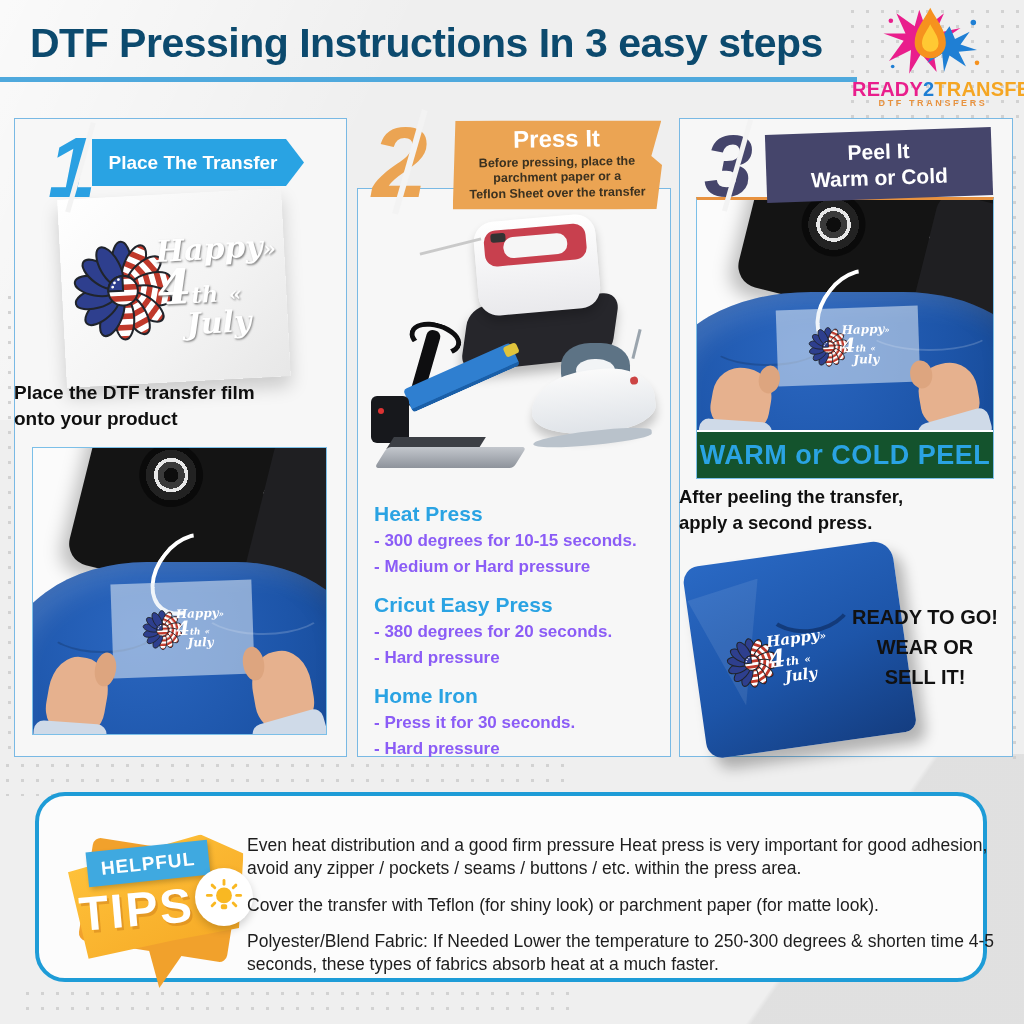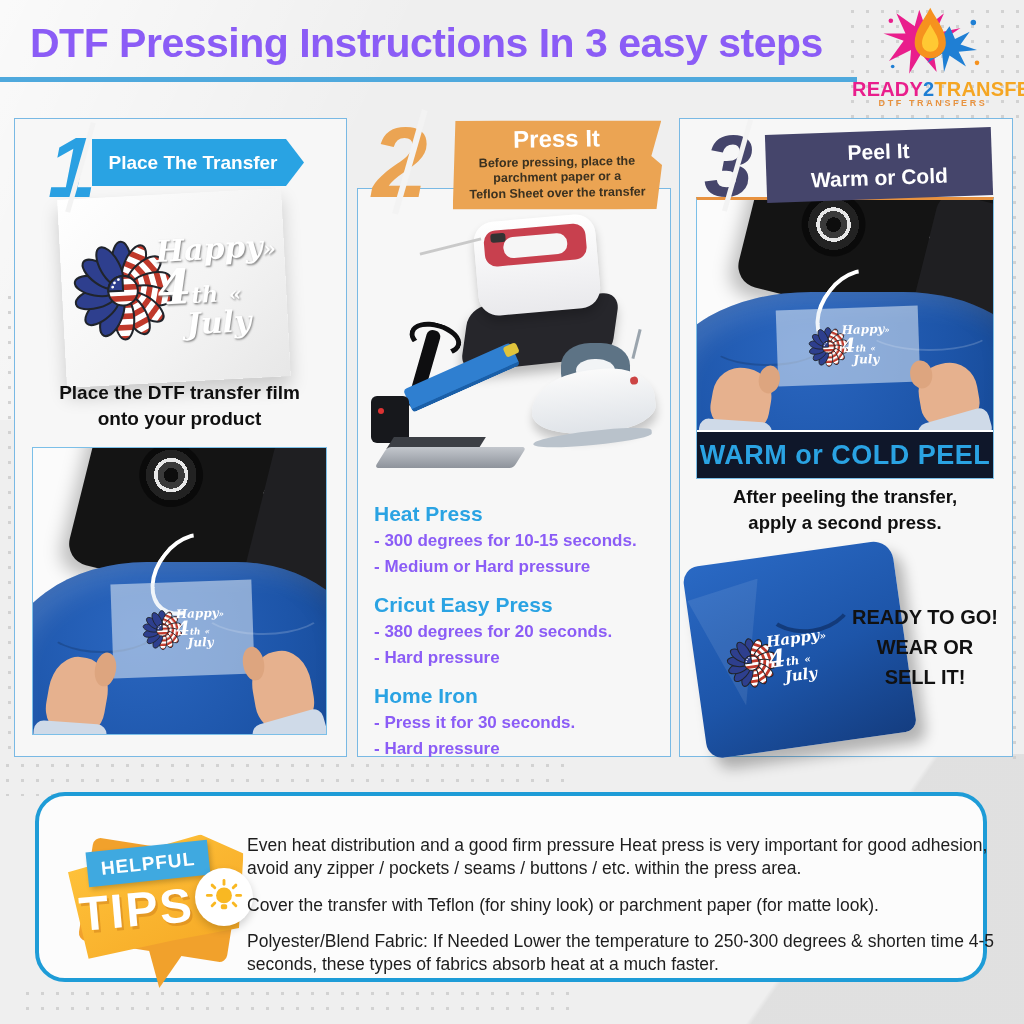--- a/index.html
+++ b/index.html
@@ -13,21 +13,21 @@
     background:linear-gradient(125deg,rgba(255,255,255,0) 55%,rgba(190,190,190,.30) 56%);}
   .dots{position:absolute;background-image:radial-gradient(circle,#cdcdcd 1.7px,transparent 2px);
     background-size:15px 15px;opacity:.85;}
   #dots-tr{left:845px;top:4px;width:176px;height:116px;}
   #dots-r{left:1007px;top:150px;width:16px;height:620px;}
   #dots-l{left:2px;top:290px;width:10px;height:460px;}
   #dots-strip{left:0;top:758px;width:575px;height:38px;}
   #dots-b{left:20px;top:986px;width:560px;height:36px;}
 
   
-  .title{position:absolute;left:30px;top:20px;font-size:41px;font-weight:800;color:#8b5cf6;letter-spacing:-.5px;}
+  .title{position:absolute;left:30px;top:20px;font-size:41px;font-weight:800;color:#0c4a6e;letter-spacing:-.5px;}
   .underline{position:absolute;left:0;top:77px;width:857px;height:5px;background:#4fa9dd;}
   .logo{position:absolute;left:852px;top:2px;width:162px;height:114px;text-align:center;}
   .logo-splash{position:absolute;left:26px;top:0px;width:110px;height:74px;}
   .brand{position:absolute;left:0;top:76px;width:162px;font-size:20px;font-weight:800;letter-spacing:.2px;}
   .brand .b-ready{color:#e91e8c;} .brand .b-two{color:#1f7fd4;} .brand .b-transfer{color:#f5a623;}
   .tagline{position:absolute;left:0;top:96px;width:162px;font-size:9px;font-weight:700;letter-spacing:2.6px;color:#e8923f;}
 
   
   .panel{position:absolute;background:#f7f7f7;border:1.5px solid #79b9e4;}
   #panel1{left:14px;top:118px;width:331px;height:637px;}
@@ -50,21 +50,21 @@
   .banner2-title{color:#fff;font-size:24px;font-weight:800;line-height:1.15;}
   .banner2-sub{color:#3b3120;font-size:12.5px;font-weight:700;line-height:1.25;margin-top:2px;}
   .banner3{position:absolute;left:766px;top:131px;width:226px;height:68px;background:#45456b;z-index:5;
     transform:rotate(-2deg);display:flex;flex-direction:column;align-items:center;justify-content:center;
     color:#fff;font-size:21px;font-weight:800;line-height:1.25;}
 
   
   .film{position:absolute;left:48px;top:76px;width:224px;height:188px;transform:rotate(-3deg);
     background:linear-gradient(135deg,#ffffff 0%,#f3f3f3 60%,#e7e7e7 100%);
     box-shadow:0 10px 18px rgba(0,0,0,.18);display:flex;align-items:center;justify-content:center;}
-  .caption{position:absolute;width:100%;text-align:center;font-weight:800;color:#0f0f0f;}
+  .caption{position:absolute;width:100%;text-align:left;font-weight:800;color:#0f0f0f;}
   #cap1{top:262px;font-size:19px;line-height:1.35;}
   .photo-frame{position:absolute;border:1.5px solid #7bbfe8;background:#fff;overflow:hidden;}
   #photo1{left:18px;top:329px;width:293px;height:286px;}
 
   
   .press-photo{position:absolute;inset:0;background:#f2f2f3;overflow:hidden;}
   .pp-table{position:absolute;left:-2%;top:-2%;width:60%;height:110%;background:#fbfbfb;
     clip-path:polygon(0 0,70% 0,18% 100%,0 100%);}
   .pp-machine{position:absolute;right:-14%;top:-22%;width:96%;height:74%;background:#141414;
     border-radius:22px;transform:rotate(14deg);box-shadow:-6px 10px 18px rgba(0,0,0,.25);}
@@ -135,21 +135,21 @@
     border-radius:50% 40% 40% 50%;transform:rotate(-6deg);}
   .ir-ant{position:absolute;right:18%;top:-8%;width:3px;height:26%;background:#9aa4ad;transform:rotate(14deg);}
 
   .s2-text{position:absolute;left:17px;top:300px;width:280px;}
   .s2-head{color:#2aa3e3;font-size:21px;font-weight:800;margin-top:14px;}
   .s2-line{color:#8b5cf6;font-size:17px;font-weight:700;line-height:1.32;margin-top:4px;}
 
   
   #photo3{left:17px;top:79px;width:296px;height:278px;border-top:3px solid #e8923f;}
   #photo3 .press-photo{height:230px;}
-  .peel-strip{position:absolute;left:0;bottom:0;width:100%;height:46px;background:#0f172a;
+  .peel-strip{position:absolute;left:0;bottom:0;width:100%;height:46px;background:#14532d;
     display:flex;align-items:center;justify-content:center;color:#2aa3e3;font-size:27px;font-weight:800;letter-spacing:.5px;}
   #cap3{top:366px;font-size:18.5px;line-height:1.4;}
   .folded-shirt{position:absolute;left:8px;top:422px;width:242px;height:214px;}
   .fs-body{position:absolute;inset:6% 10% 4% 3%;background:linear-gradient(160deg,#2a69c4,#1d55a9 55%,#143d80);
     border-radius:16px 20px 12px 16px;transform:rotate(-8deg);box-shadow:8px 12px 14px rgba(0,0,0,.28);}
   .fs-collar{position:absolute;top:10%;left:30%;width:36%;height:30%;border:4px solid rgba(10,35,80,.55);
     border-color:transparent transparent rgba(10,35,80,.55) transparent;border-radius:50%;transform:rotate(-8deg);}
   .fs-sleeve{position:absolute;left:3%;top:20%;width:30%;height:58%;background:rgba(255,255,255,.09);
     clip-path:polygon(0 10%,100% 0,60% 100%);transform:rotate(-8deg);}
   .fs-design{position:absolute;left:16%;top:44%;transform:rotate(-8deg);font-size:15px;}

